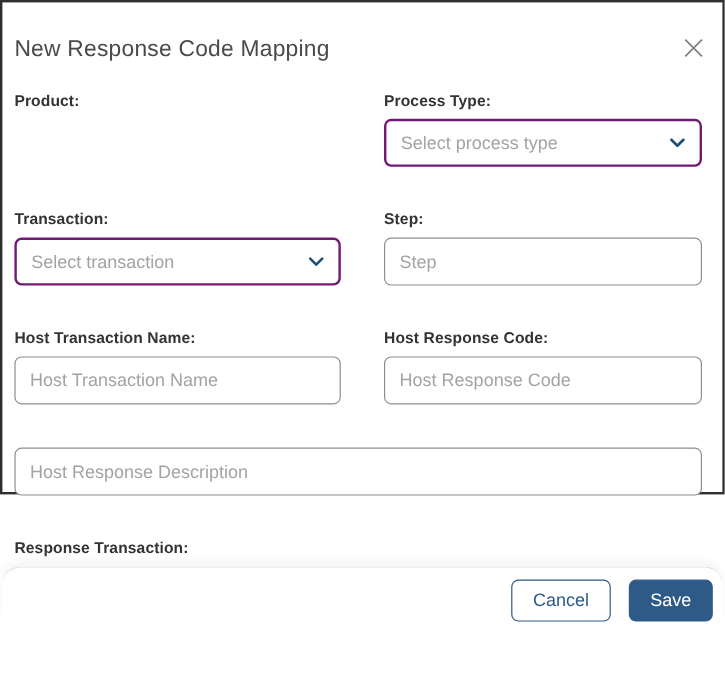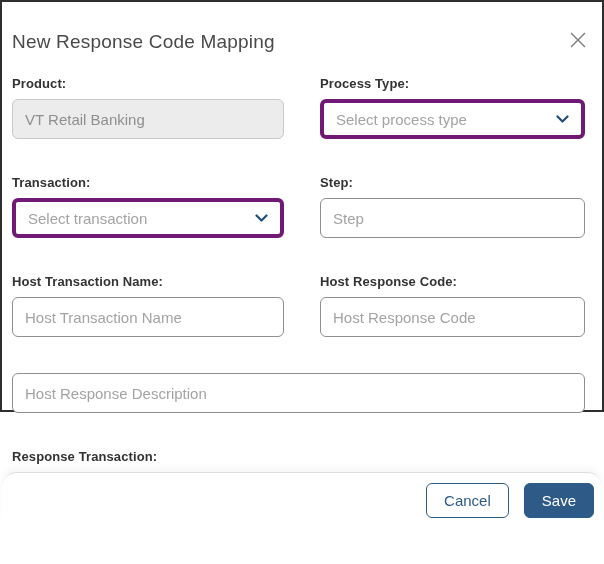--- a/index.html
+++ b/index.html
@@ -68,21 +68,21 @@
   .text-input::placeholder { color: #a3a3a3; opacity: 1; }
   .text-input:disabled,
   .text-input.disabled {
     background: #ececec;
     border-color: #c9c9c9;
     color: #8f8f8f;
   }
   .select-control {
     width: 100%;
     height: 40px;
-    border: 4px solid #701a75;
+    border: 2px solid #701a75;
     border-radius: 6px;
     padding: 0 34px 0 12px;
     display: flex;
     align-items: center;
     justify-content: space-between;
     background: #fff;
     cursor: pointer;
     position: relative;
   }
   .select-placeholder {
@@ -142,21 +142,20 @@
           <line x1="17" y1="3" x2="3" y2="17" stroke="#7f7f7f" stroke-width="1.4"></line>
         </svg>
       </span>
     </button>
   </div>
 
   <div class="dialog-body">
 
     <div class="field-group">
       <label class="field-label">Product:</label>
-      <input class="text-input disabled" type="text" disabled="" value="VT Retail Banking" style="">
     </div>
 
     <div class="field-group">
       <label class="field-label">Process Type:</label>
       <div class="select-control">
         <span class="select-placeholder">Select process type</span>
         <span class="chevron">
           <svg width="13" height="9" viewBox="0 0 13 9">
             <polyline points="1.5,1.5 6.5,6.5 11.5,1.5" fill="none" stroke="#1f4e79" stroke-width="2.2" stroke-linecap="round" stroke-linejoin="round"></polyline>
           </svg>

